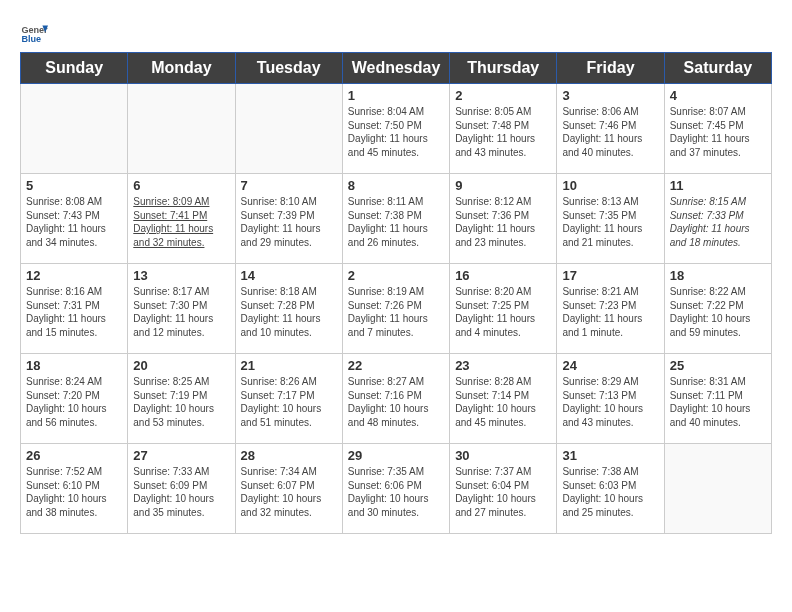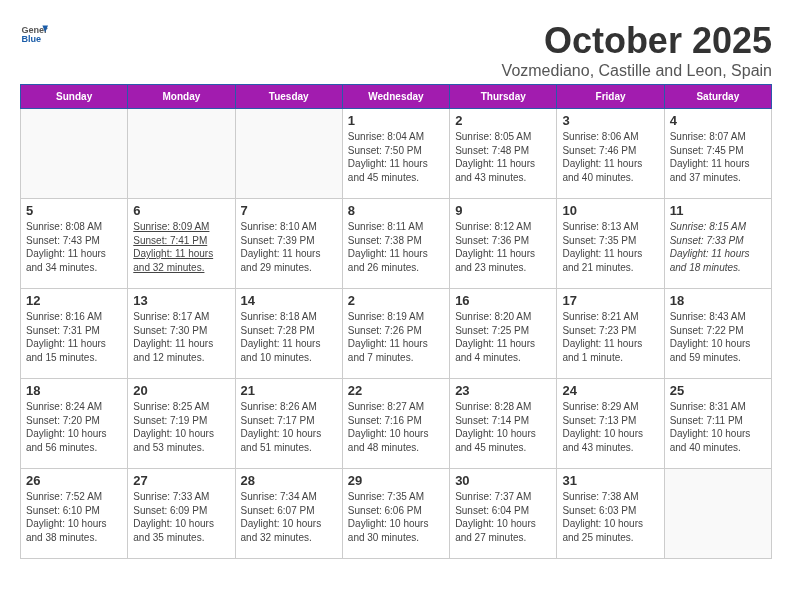--- a/index.html
+++ b/index.html
@@ -38,25 +38,25 @@
     .location-title {
       font-size: 16px;
       color: #555;
     }
     .calendar {
       width: 100%;
       border-collapse: collapse;
       border: 1px solid #ccc;
     }
     .calendar th {
-      background: #a21caf;
+      background: #404040;
       color: #fff;
       text-align: center;
       padding: 6px 4px;
-      font-size: 10px;
+      font-size: 16px;
       border: 1px solid #2a5aaa;
     }
     .calendar td {
       vertical-align: top;
       border: 1px solid #ccc;
       padding: 4px 5px;
       width: calc(100% / 7);
       min-height: 80px;
       font-size: 10.5px;
       color: #333;
@@ -83,24 +83,20 @@
 </head>
 <body>
 
 <div class="header-logo">
   <div class="logo">
     <svg class="logo-icon" viewBox="0 0 40 40" xmlns="http://www.w3.org/2000/svg">
       <text x="2" y="18" font-size="13" font-weight="bold" fill="#555">General</text>
       <text x="2" y="32" font-size="13" font-weight="bold" fill="#1a5ca8">Blue</text>
       <polygon points="32,8 40,8 36,18" fill="#1a5ca8"></polygon>
     </svg>
-  </div>
-  <div class="title-block">
-    <div class="month-title">October 2025</div>
-    <div class="location-title">Vozmediano, Castille and Leon, Spain</div>
   </div>
 </div>
 
 <table class="calendar">
   <thead>
     <tr>
     <th>Sunday</th>
         <th>Monday</th>
         <th>Tuesday</th>
         <th>Wednesday</th>
@@ -232,21 +228,21 @@
         </td>
         <td>
           <div class="day-number">17</div>
           <div class="day-info" style="white-space: pre-wrap;">Sunrise: 8:21 AM
 Sunset: 7:23 PM
 Daylight: 11 hours
 and 1 minute.</div>
         </td>
         <td>
           <div class="day-number">18</div>
-          <div class="day-info" style="white-space: pre-wrap;">Sunrise: 8:43 AM
+          <div class="day-info" style="white-space: pre-wrap;">Sunrise: 8:22 AM
 Sunset: 7:22 PM
 Daylight: 10 hours
 and 59 minutes.</div>
         </td>
       </tr>
       <tr class="week-row">
         <td>
           <div class="day-number">18</div>
           <div class="day-info" style="white-space: pre-wrap;">Sunrise: 8:24 AM
 Sunset: 7:20 PM

